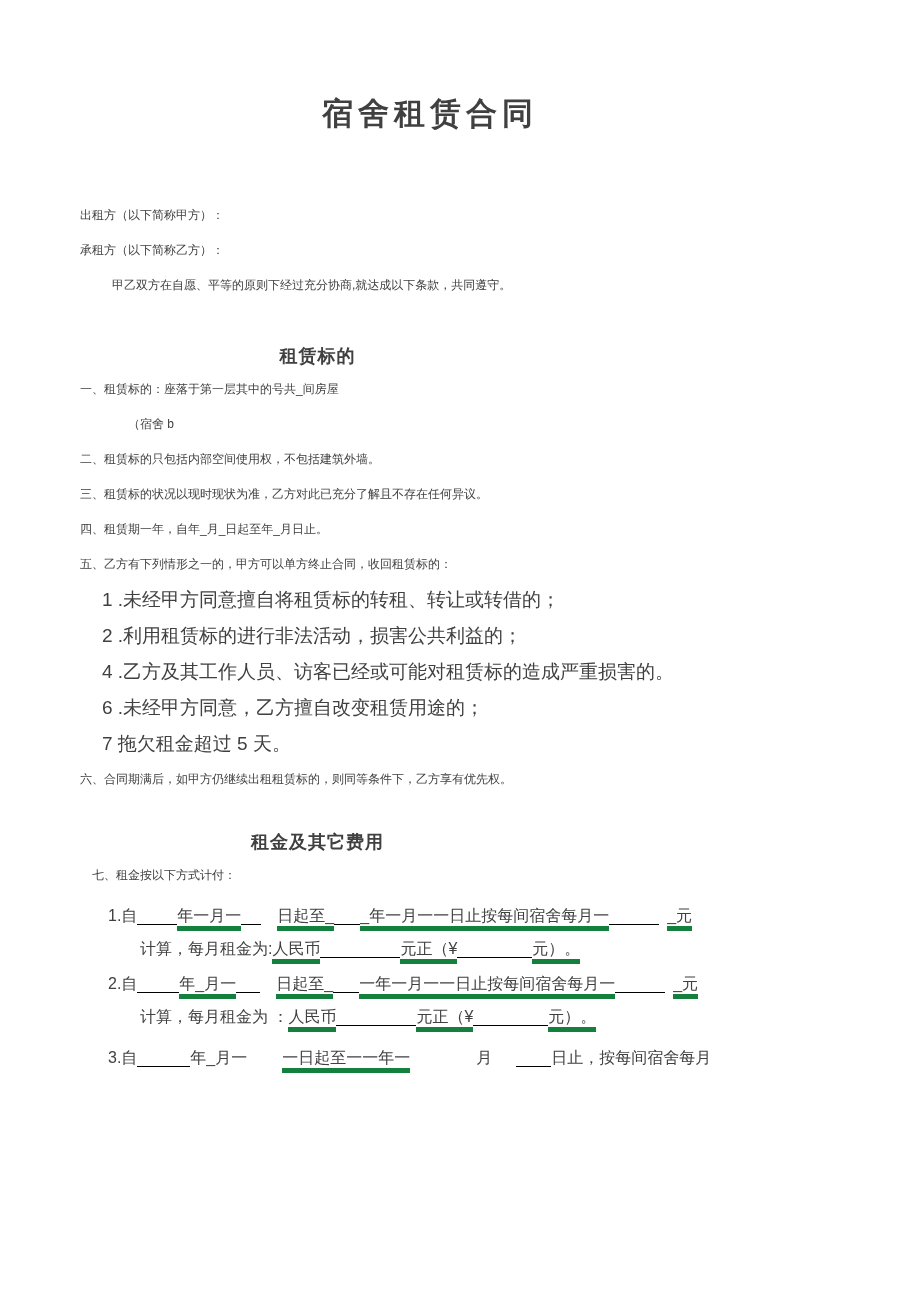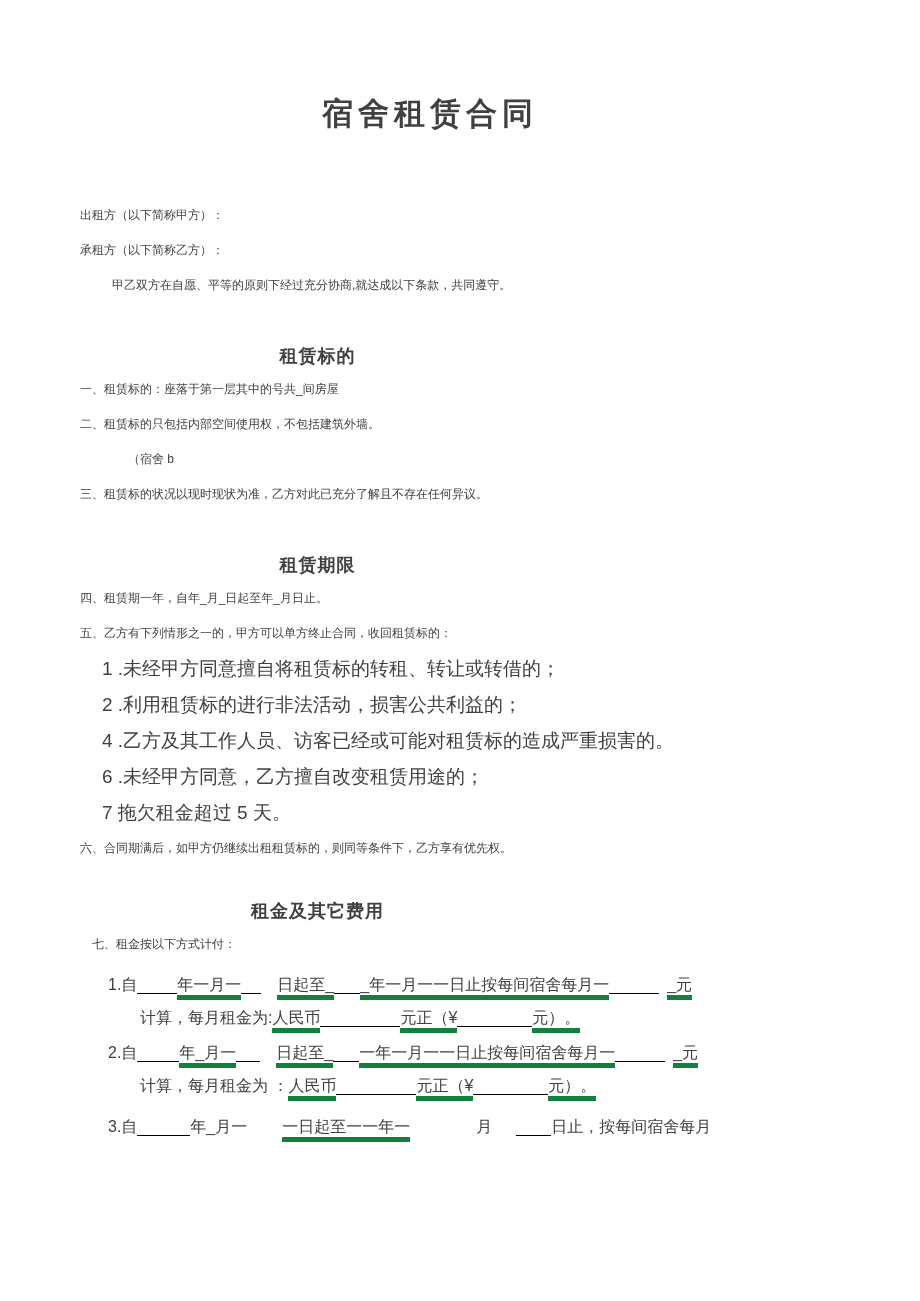--- a/index.html
+++ b/index.html
@@ -49,27 +49,24 @@
   <h1 class="title">宿舍租赁合同</h1>
 
   <p class="line intro-first">出租方（以下简称甲方）：</p>
   <p class="line">承租方（以下简称乙方）：</p>
   <p class="line preamble">甲乙双方在自愿、平等的原则下经过充分协商,就达成以下条款，共同遵守。</p>
 
   <div class="heading-wrap">
     <h2 class="heading">租赁标的</h2>
   </div>
   <p class="line">一、租赁标的：座落于第一层其中的号共_间房屋</p>
+  <p class="line indent-sm">（宿舍 b</p>
   <p class="line">二、租赁标的只包括内部空间使用权，不包括建筑外墙。</p>
-  <p class="line indent-sm">（宿舍 b</p>
   <p class="line">三、租赁标的状况以现时现状为准，乙方对此已充分了解且不存在任何异议。</p>
 
-  <div class="heading-wrap">
-    <h2 class="heading">租赁期限</h2>
-  </div>
   <p class="line">四、租赁期一年，自年_月_日起至年_月日止。</p>
   <p class="line">五、乙方有下列情形之一的，甲方可以单方终止合同，收回租赁标的：</p>
   <p class="sub">1 .未经甲方同意擅自将租赁标的转租、转让或转借的；</p>
   <p class="sub">2 .利用租赁标的进行非法活动，损害公共利益的；</p>
   <p class="sub">4 .乙方及其工作人员、访客已经或可能对租赁标的造成严重损害的。</p>
   <p class="sub">6 .未经甲方同意，乙方擅自改变租赁用途的；</p>
   <p class="sub">7 拖欠租金超过 5 天。</p>
   <p class="line">六、合同期满后，如甲方仍继续出租租赁标的，则同等条件下，乙方享有优先权。</p>
 
   <div class="heading-wrap tight">

